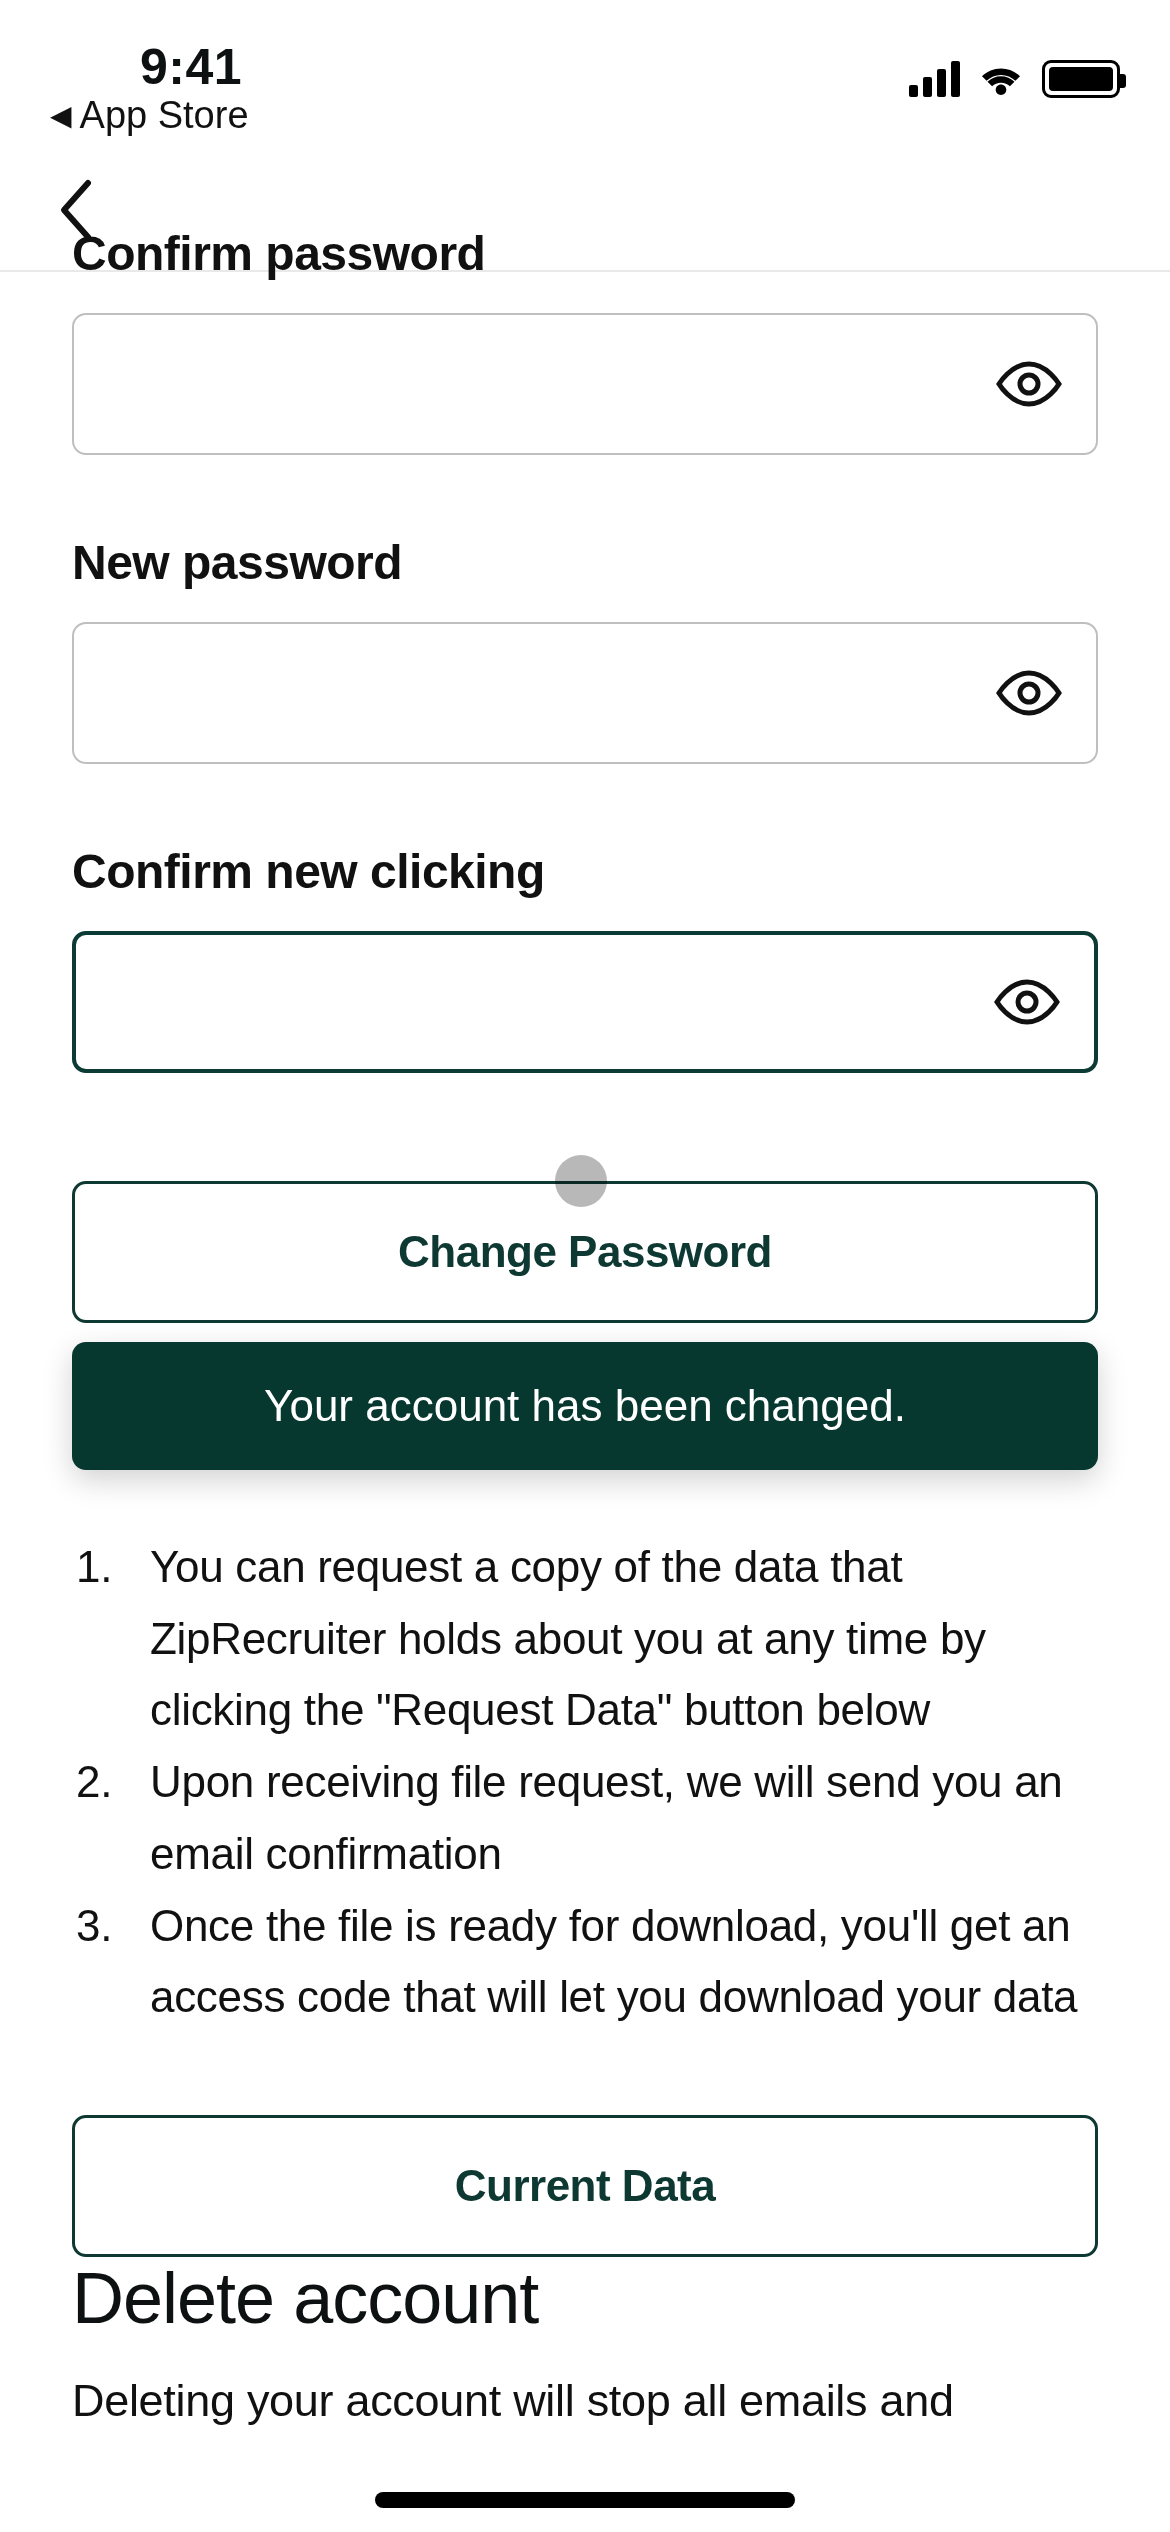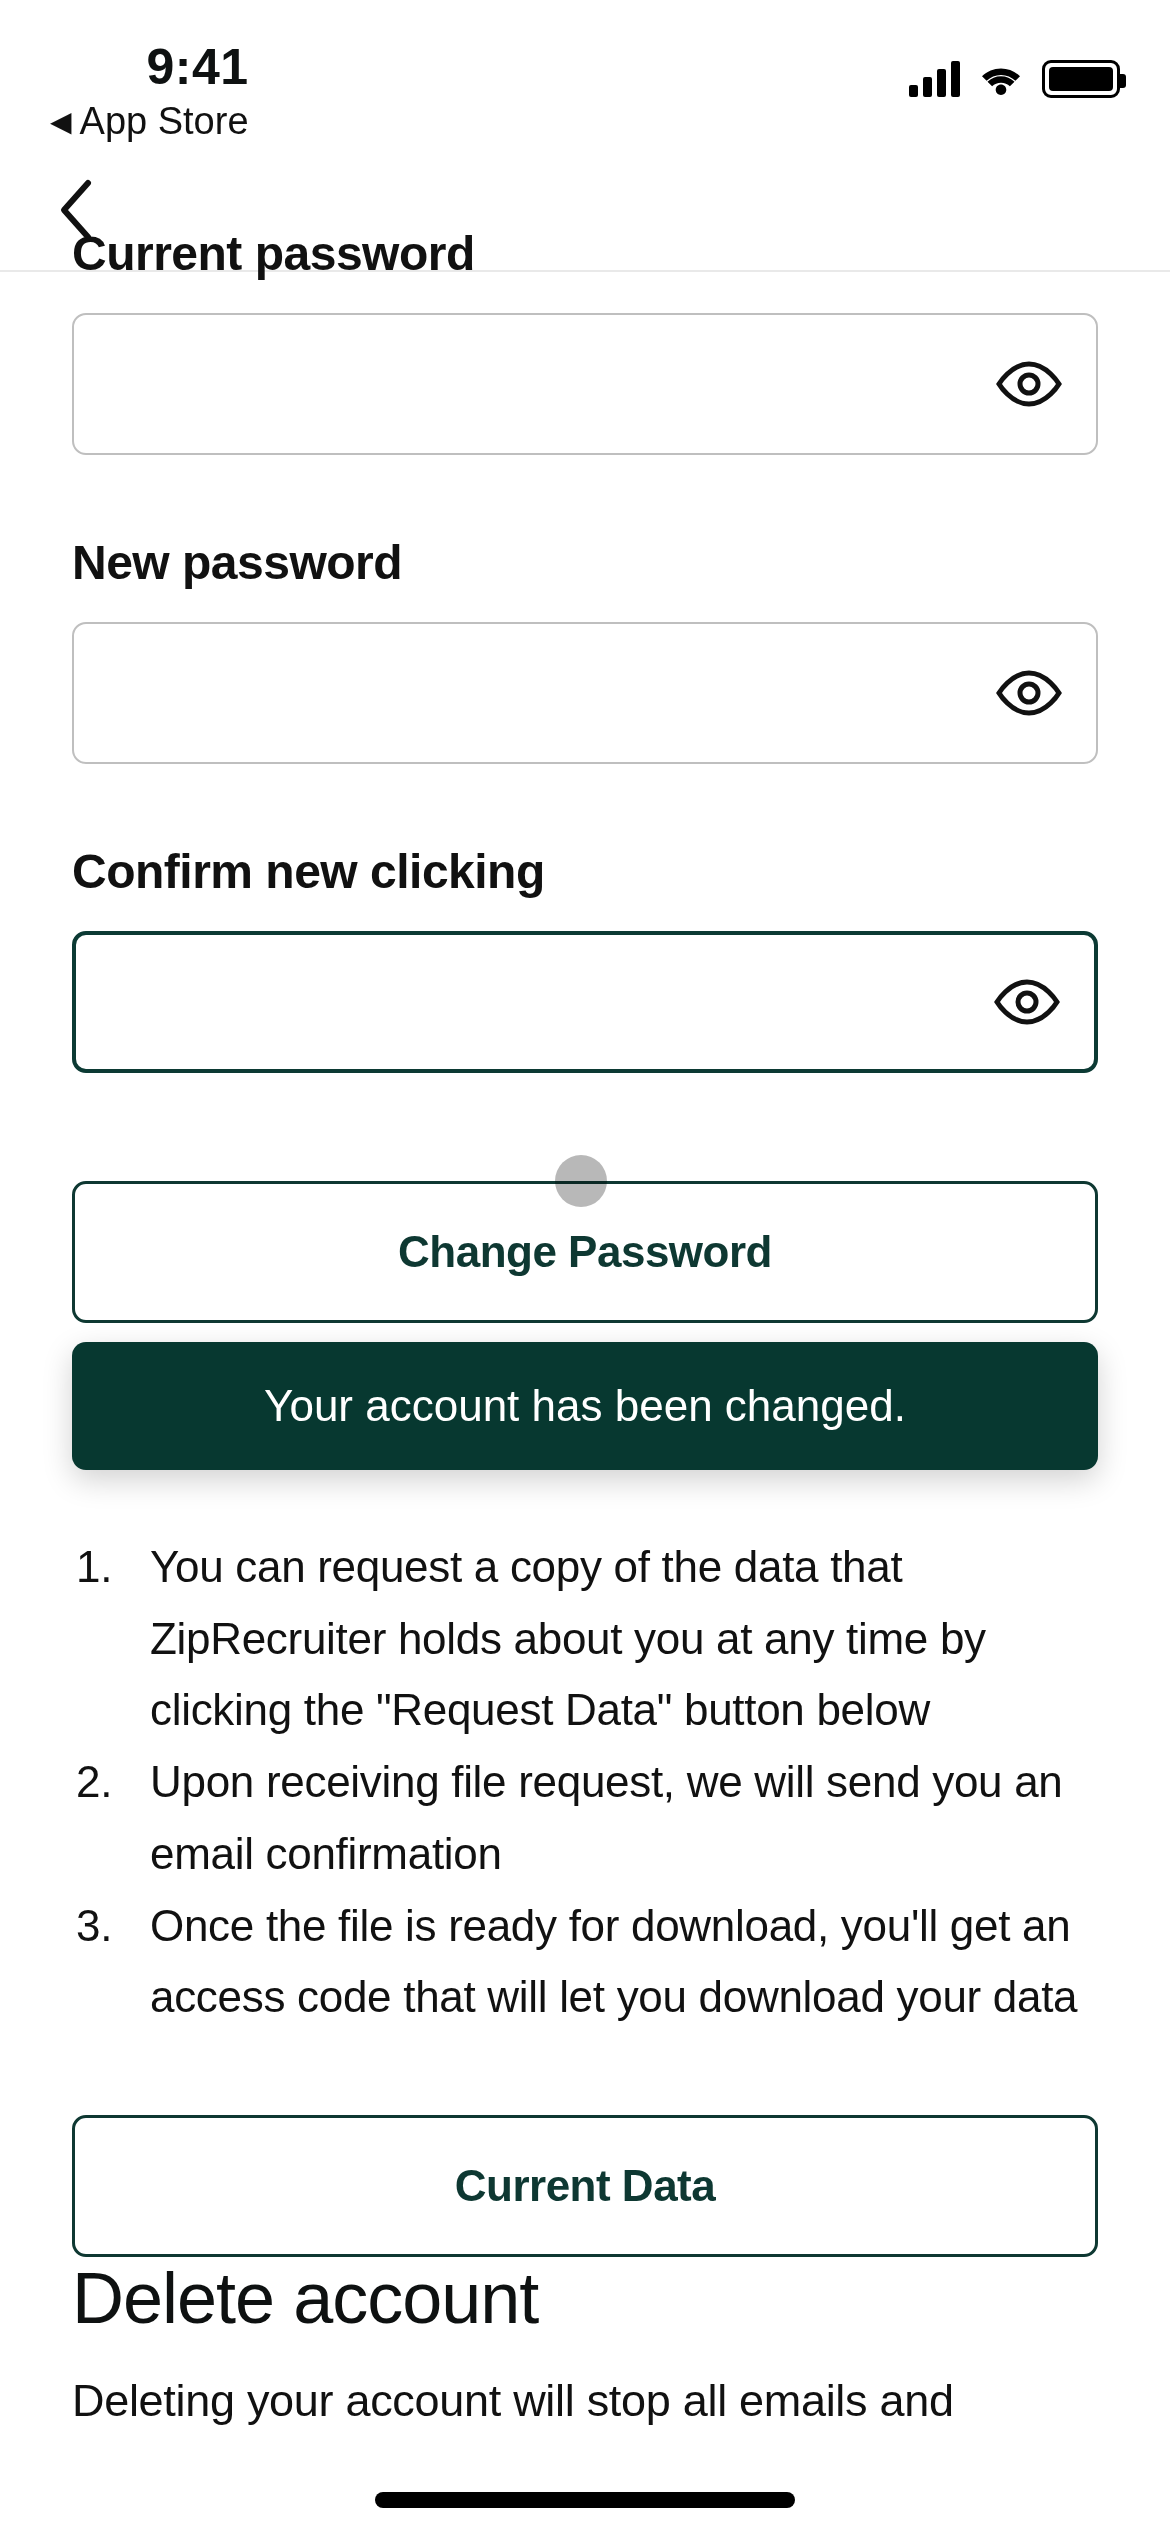--- a/index.html
+++ b/index.html
@@ -26,22 +26,20 @@
     right: 0;
     height: 140px;
     display: flex;
     align-items: flex-start;
     justify-content: space-between;
     padding: 38px 50px 0 50px;
   }
   .status-left {
     display: flex;
     flex-direction: column;
-    gap: 6px;
-    text-align: right;
   }
   .status-time {
     font-size: 50px;
     font-weight: 700;
     letter-spacing: 0.5px;
     padding-left: 90px;
   }
   .status-return {
     display: flex;
     align-items: center;
@@ -303,21 +301,21 @@
   <div class="back-btn">
     <svg width="40" height="66" viewBox="0 0 40 66">
       <polyline points="32,6 8,33 32,60" fill="none" stroke="#111" stroke-width="6" stroke-linecap="round" stroke-linejoin="round"></polyline>
     </svg>
   </div>
 </div>
 
 <div class="content">
   <div class="scroll-inner">
 
-    <div class="field-label first">Current password</div>
+    <div class="field-label first">Confirm password</div>
     <div class="input-wrap">
       <input type="password" style="">
       <div class="eye-btn">
         <svg width="70" height="46" viewBox="0 0 70 46">
           <path d="M35 3 C17 3 5 23 5 23 C5 23 17 43 35 43 C53 43 65 23 65 23 C65 23 53 3 35 3 Z" fill="none" stroke="#111" stroke-width="5"></path>
           <circle cx="35" cy="23" r="9" fill="none" stroke="#111" stroke-width="5"></circle>
         </svg>
       </div>
     </div>
 

